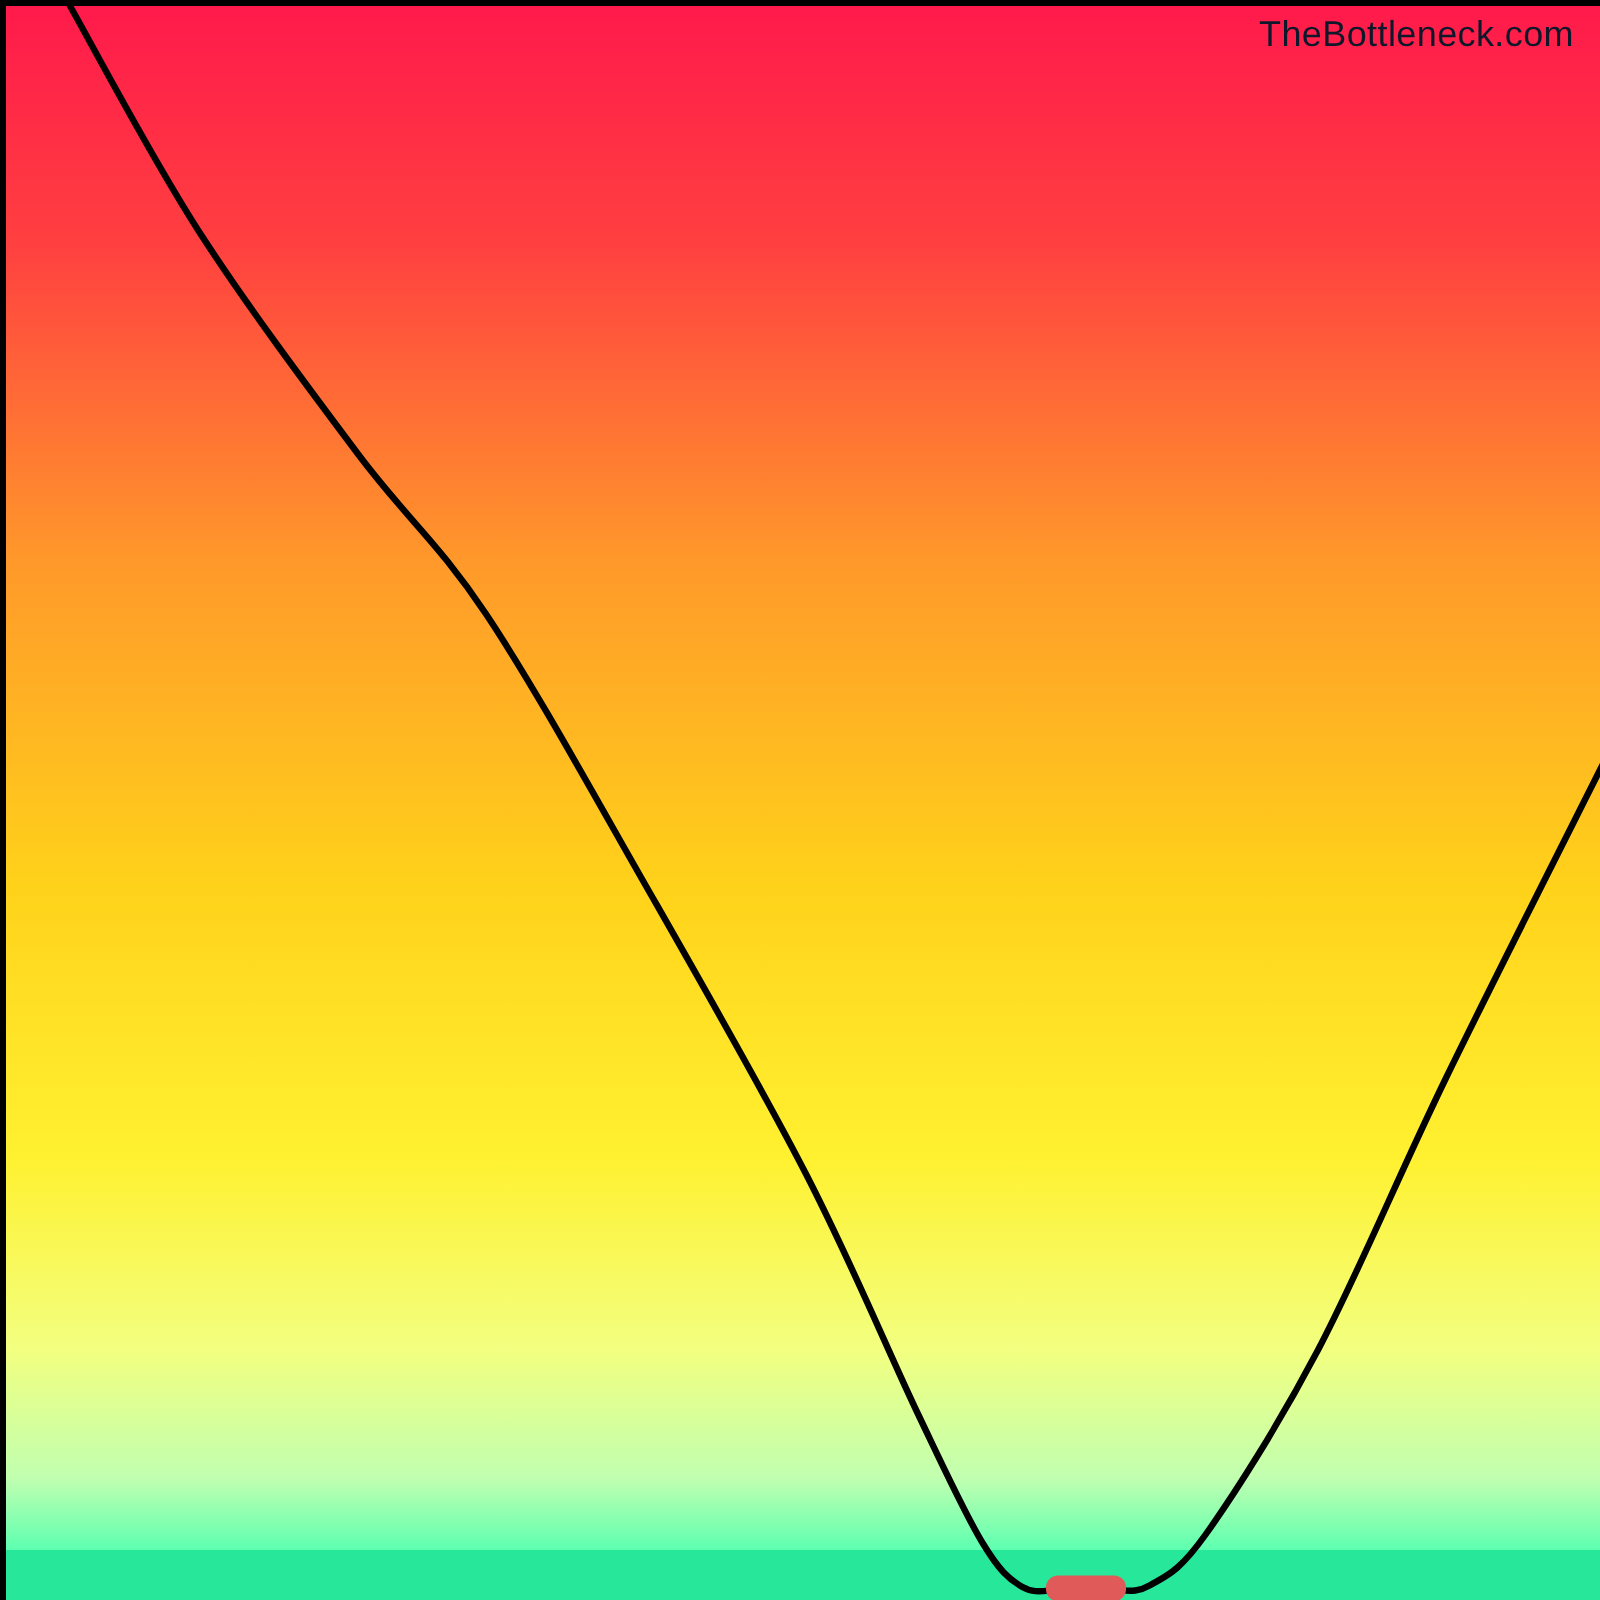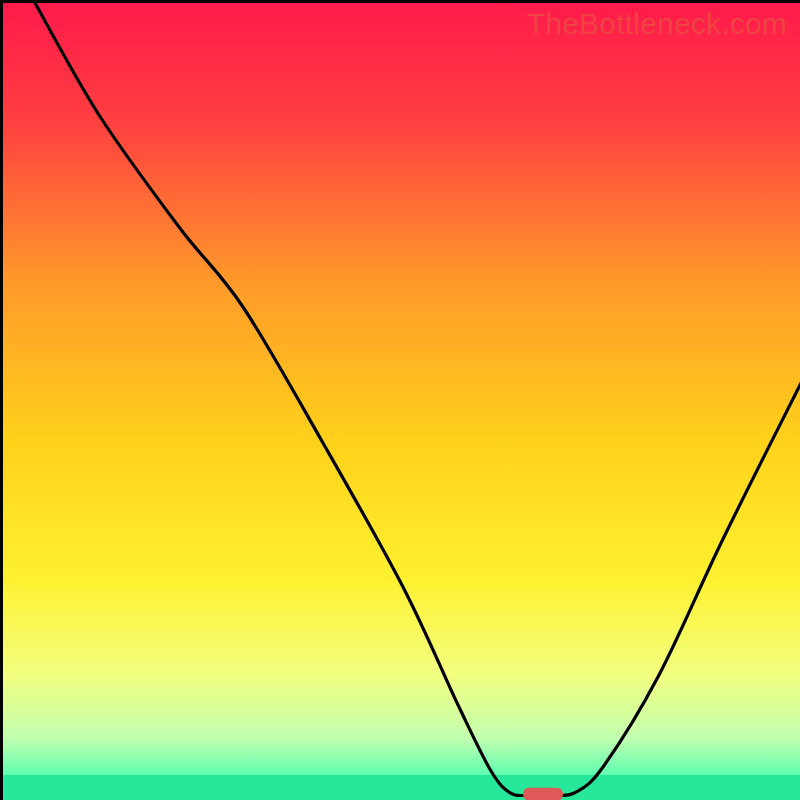--- a/index.html
+++ b/index.html
@@ -19,23 +19,23 @@
     border: 3px solid #000;
   }
   .plot-area {
     position: absolute;
     inset: 0;
   }
   .attribution {
     position: absolute;
     top: 4px;
     right: 10px;
-    font-size: 30px;
+    font-size: 18px;
     font-weight: 400;
-    color: #ef4444;
+    color: #0f172a;
     letter-spacing: 0.2px;
     z-index: 4;
   }
   svg {
     display: block;
   }
 </style>
 </head>
 <body>
 

